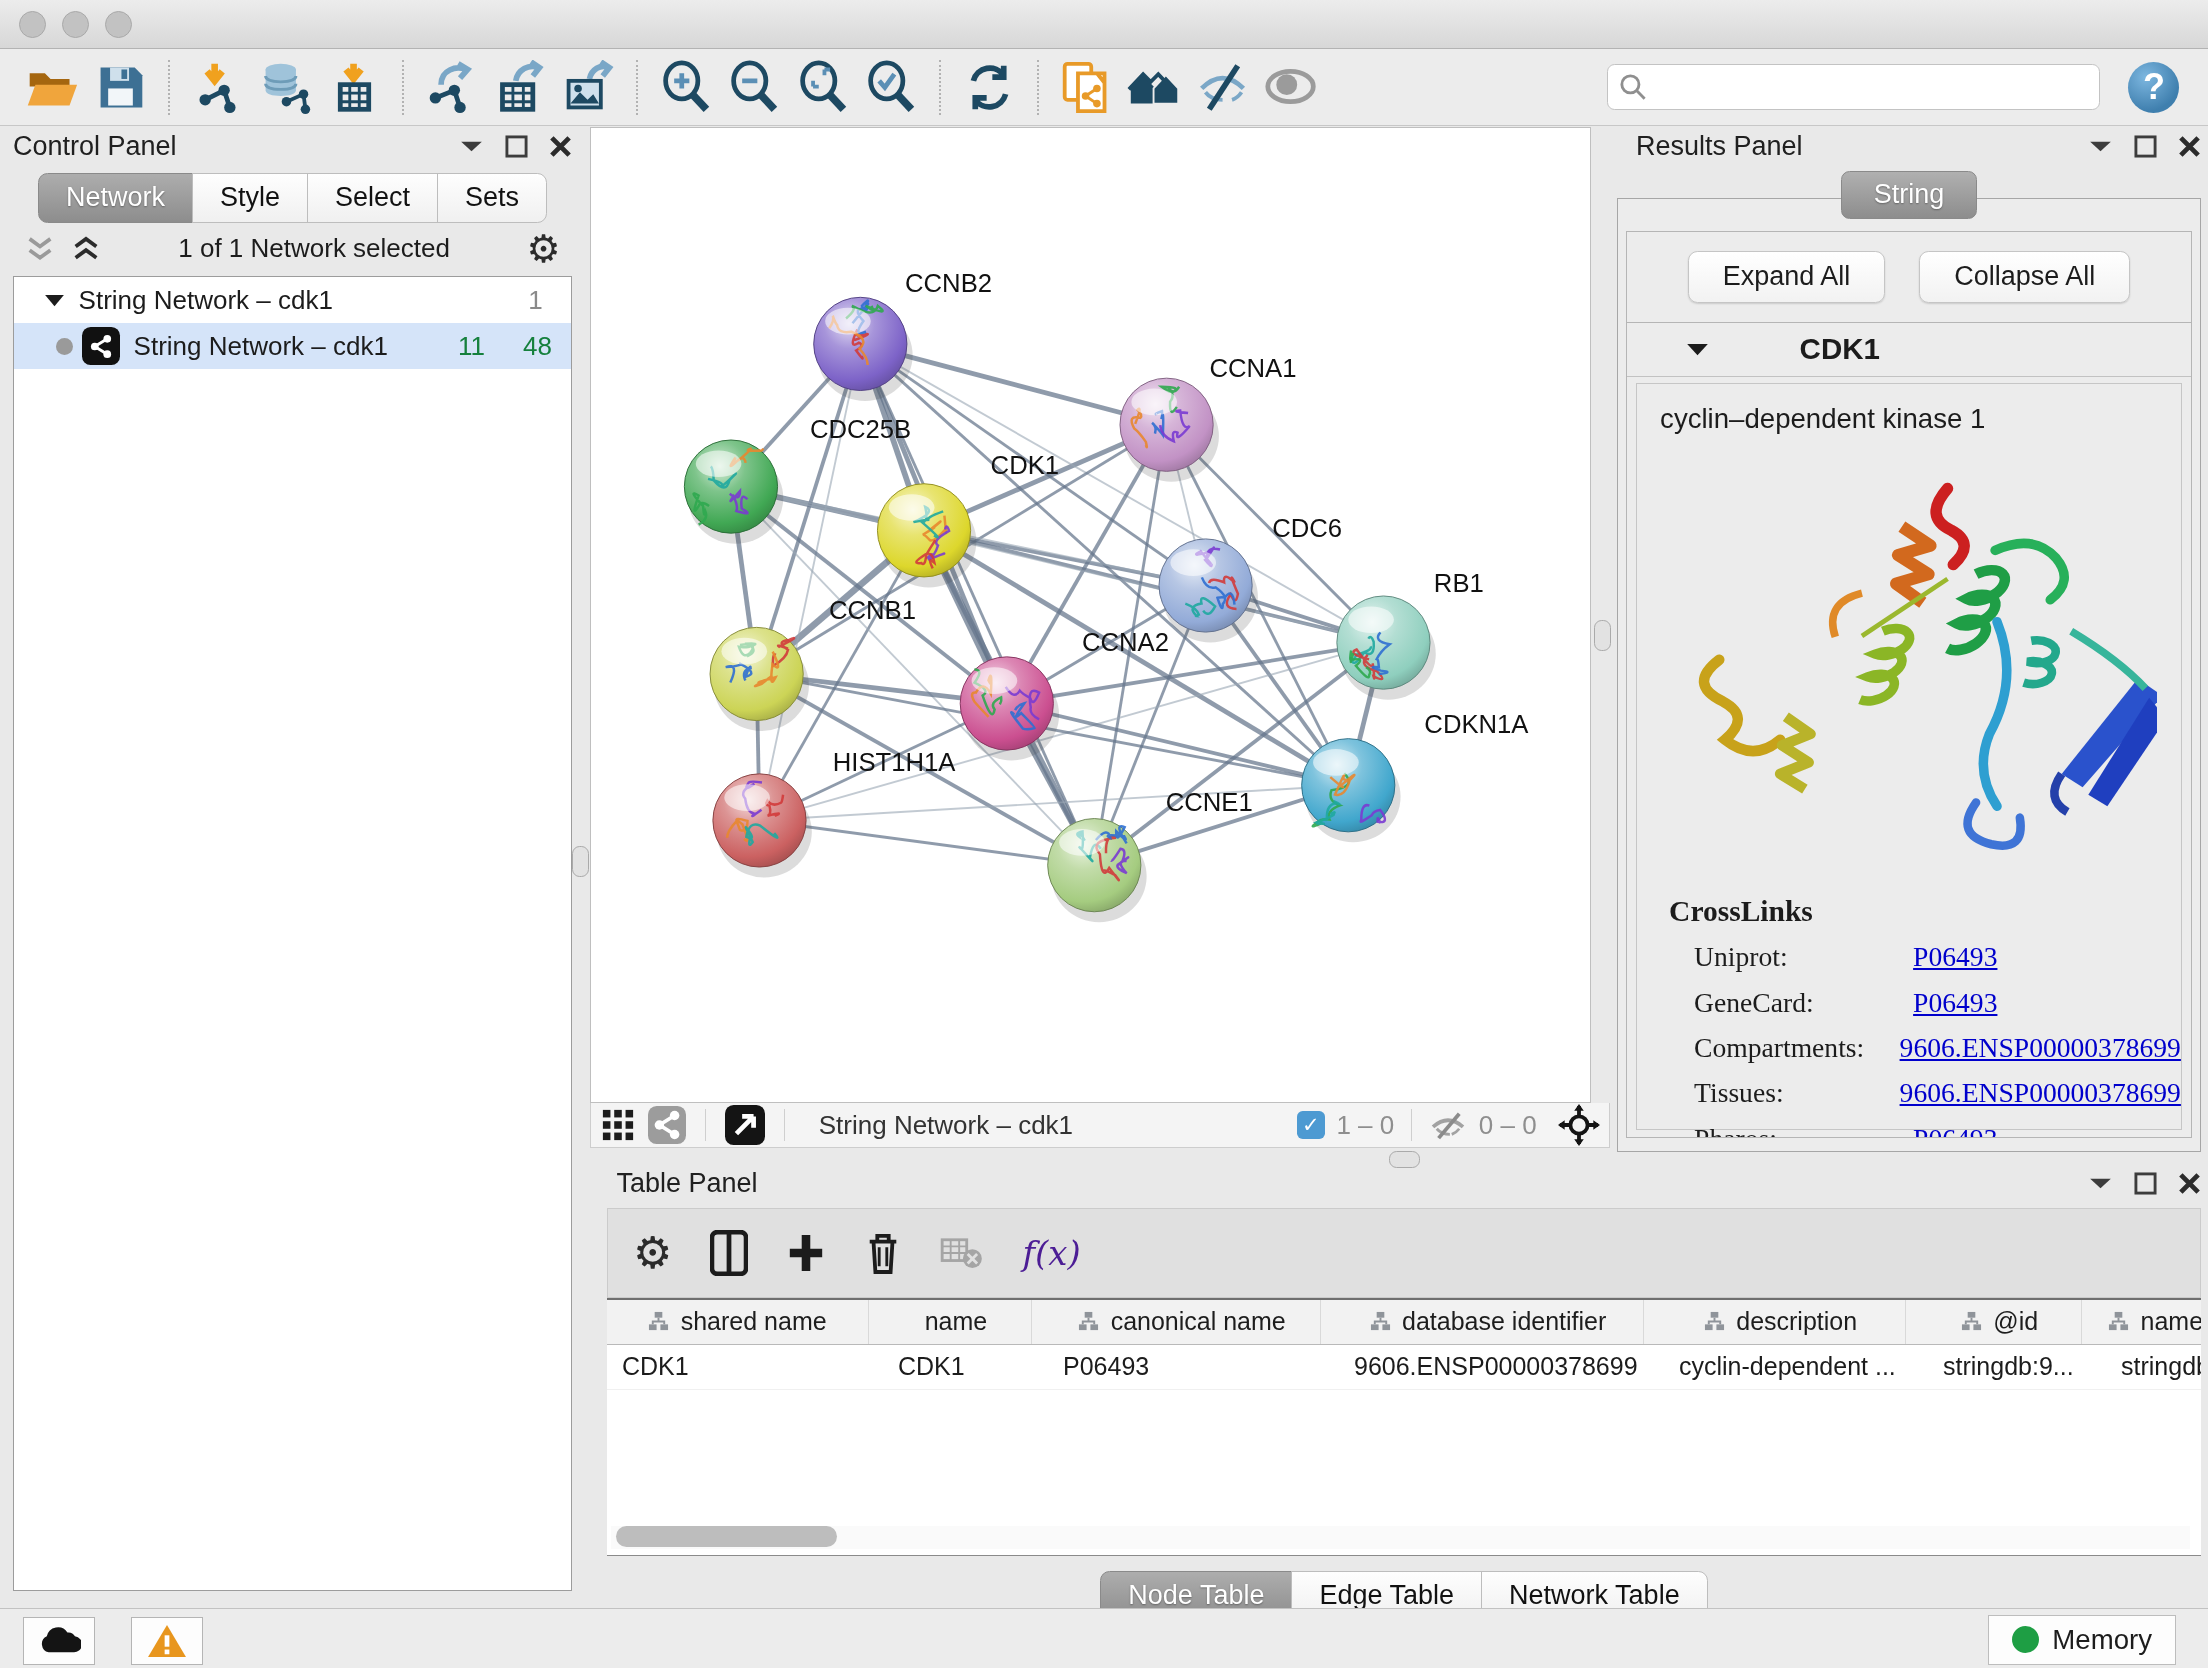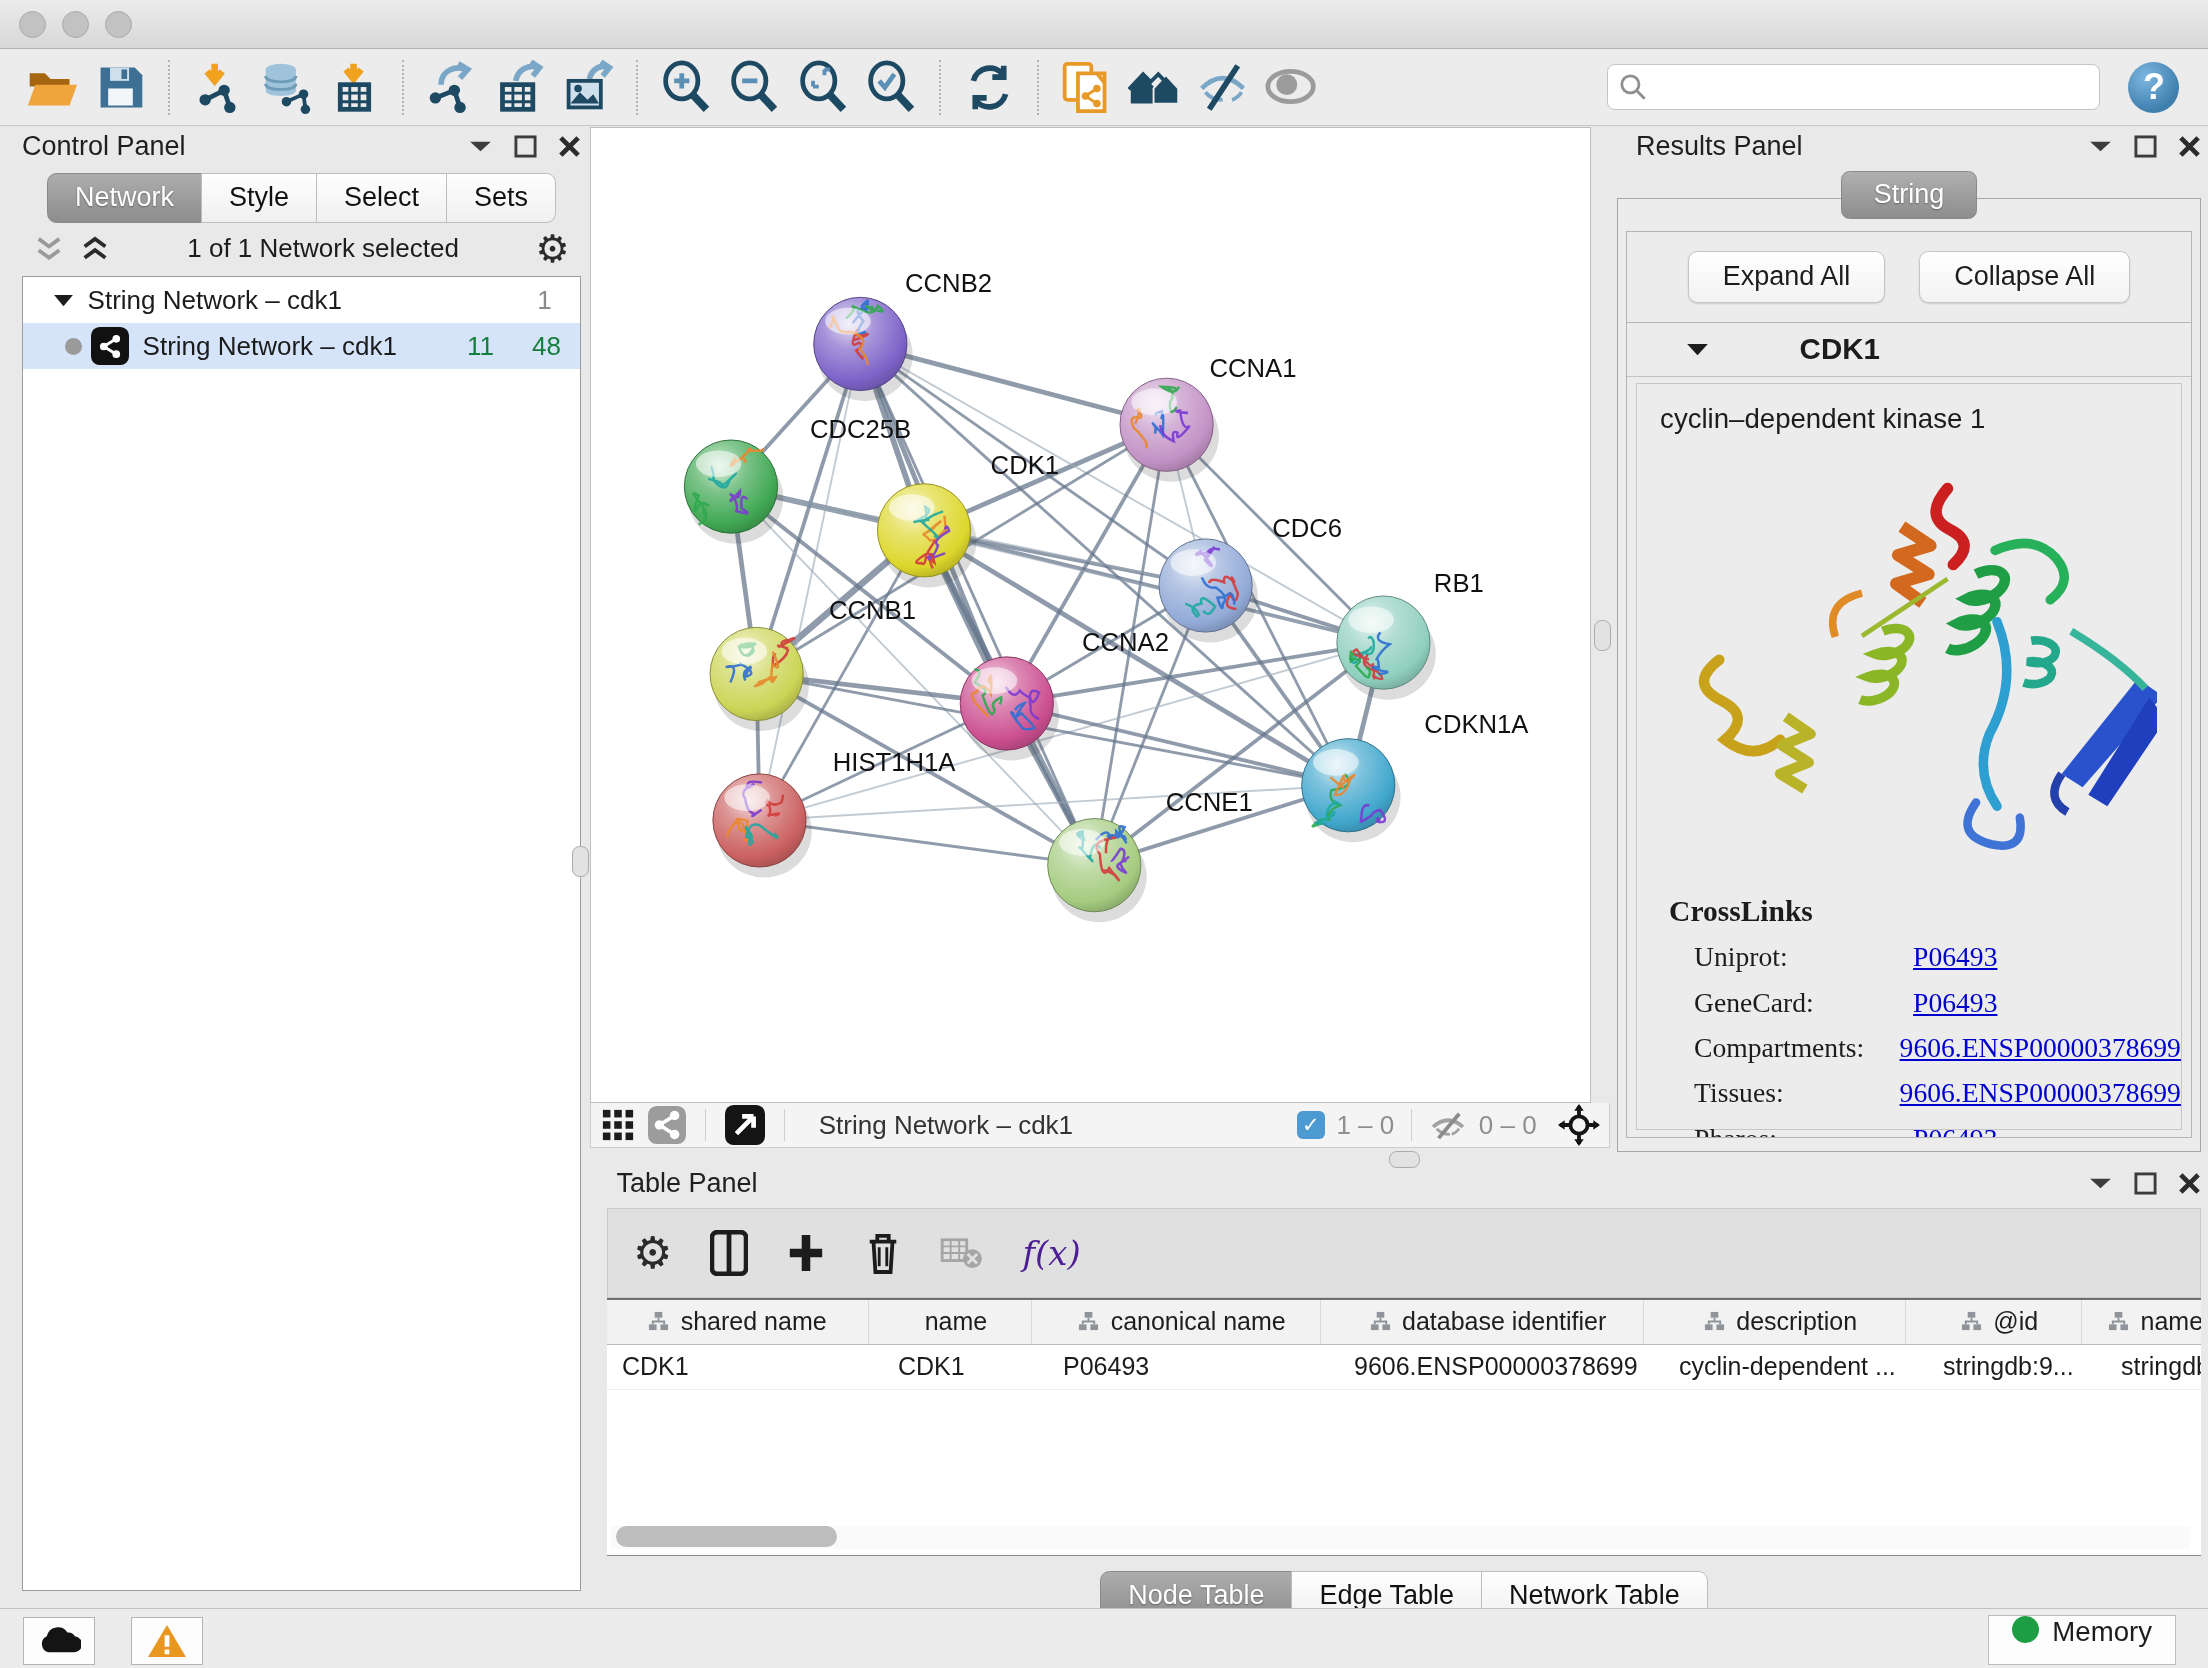--- a/index.html
+++ b/index.html
@@ -29,21 +29,21 @@
   .panel-head .ph-ctrl{margin-left:auto;display:flex;align-items:center;gap:21px;}
   .ph-ctrl svg{display:block;}
   .tabrow{display:flex;}
   .tab{border:1px solid #bdbdbd;background:linear-gradient(#fefefe,#f0f0f0);
     padding:8.6px 27px;font-size:27px;margin-left:-1px;color:#111;white-space:nowrap;}
   .tab:first-child{border-radius:9.5px 0 0 9.5px;margin-left:0;}
   .tab:last-child{border-radius:0 9.5px 9.5px 0;}
   .tab.sel{background:linear-gradient(#adadad,#8d8d8d);color:#fff;border-color:#8a8a8a;
     text-shadow:0 1px 1.9px rgba(0,0,0,.35);}
   
-  .control-panel{position:absolute;left:22px;top:127px;width:559px;height:1482px;}
+  .control-panel{position:absolute;left:13px;top:127px;width:559px;height:1482px;}
   .cp-tabs{margin-top:7.6px;display:flex;justify-content:center;}
   .cp-status{display:flex;align-items:center;height:44px;margin-top:4px;padding:0 11.4px;font-size:26px;}
   .cp-status .txt{flex:1;text-align:center;}
   .netlist{margin-top:5.7px;height:1313px;background:#fff;border:1.9px solid #9c9c9c;overflow:hidden;}
   .tree-row{display:flex;align-items:center;height:46px;font-size:26px;padding:0 13.3px;}
   .tree-row.sel{background:#d5e4f9;}
   .tree-row .lbl{margin-left:13.3px;}
   .tree-row .num{color:#8a8a8a;margin-left:auto;}
   .tree-row .num2{color:#15803d;width:67px;text-align:right;}
   .badge-share{width:38px;height:38px;border-radius:8.6px;background:#111;display:flex;
@@ -95,21 +95,21 @@
     white-space:nowrap;flex:0 0 auto;}
   .hscroll{position:absolute;left:3.8px;bottom:5.7px;width:1579px;height:23px;background:#fafafa;}
   .hthumb{position:absolute;left:5.7px;top:0;width:221px;height:21px;border-radius:11.4px;background:#bdbdbd;}
   .tp-tabs{display:flex;justify-content:center;margin-top:15px;}
   
   .statusbar{position:absolute;left:0;bottom:0;right:0;height:59px;background:#ececec;
     border-top:1px solid #c2c2c2;}
   .sb-btn{position:absolute;top:7.6px;width:70px;height:46px;background:#fdfdfd;border:1.9px solid #b5b5b5;
     display:flex;align-items:center;justify-content:center;}
   .memory-btn{position:absolute;right:32px;top:5.7px;height:48px;background:#fdfdfd;border:1.9px solid #bdbdbd;
-    display:flex;align-items:flex-start;gap:13.3px;padding:0 23px;font-size:27.6px;}
+    display:flex;align-items:center;gap:13.3px;padding:0 23px;font-size:27.6px;}
   .memory-dot{width:27px;height:27px;border-radius:50%;background:#1e9e44;}
   
   .split-h{position:absolute;width:15px;height:28.5px;border-radius:7.6px;background:#e2e2e2;border:1px solid #aaa;}
   .split-v{position:absolute;width:28.5px;height:15px;border-radius:7.6px;background:#e2e2e2;border:1px solid #aaa;}
   .gear-glyph{font-family:"DejaVu Sans",sans-serif;font-size:38px;color:#2b2b2b;line-height:1;}
   .fx{font-family:"DejaVu Serif",serif;font-style:italic;font-size:34px;color:#4c1d95;}
 </style>
 </head>
 <body>
 

